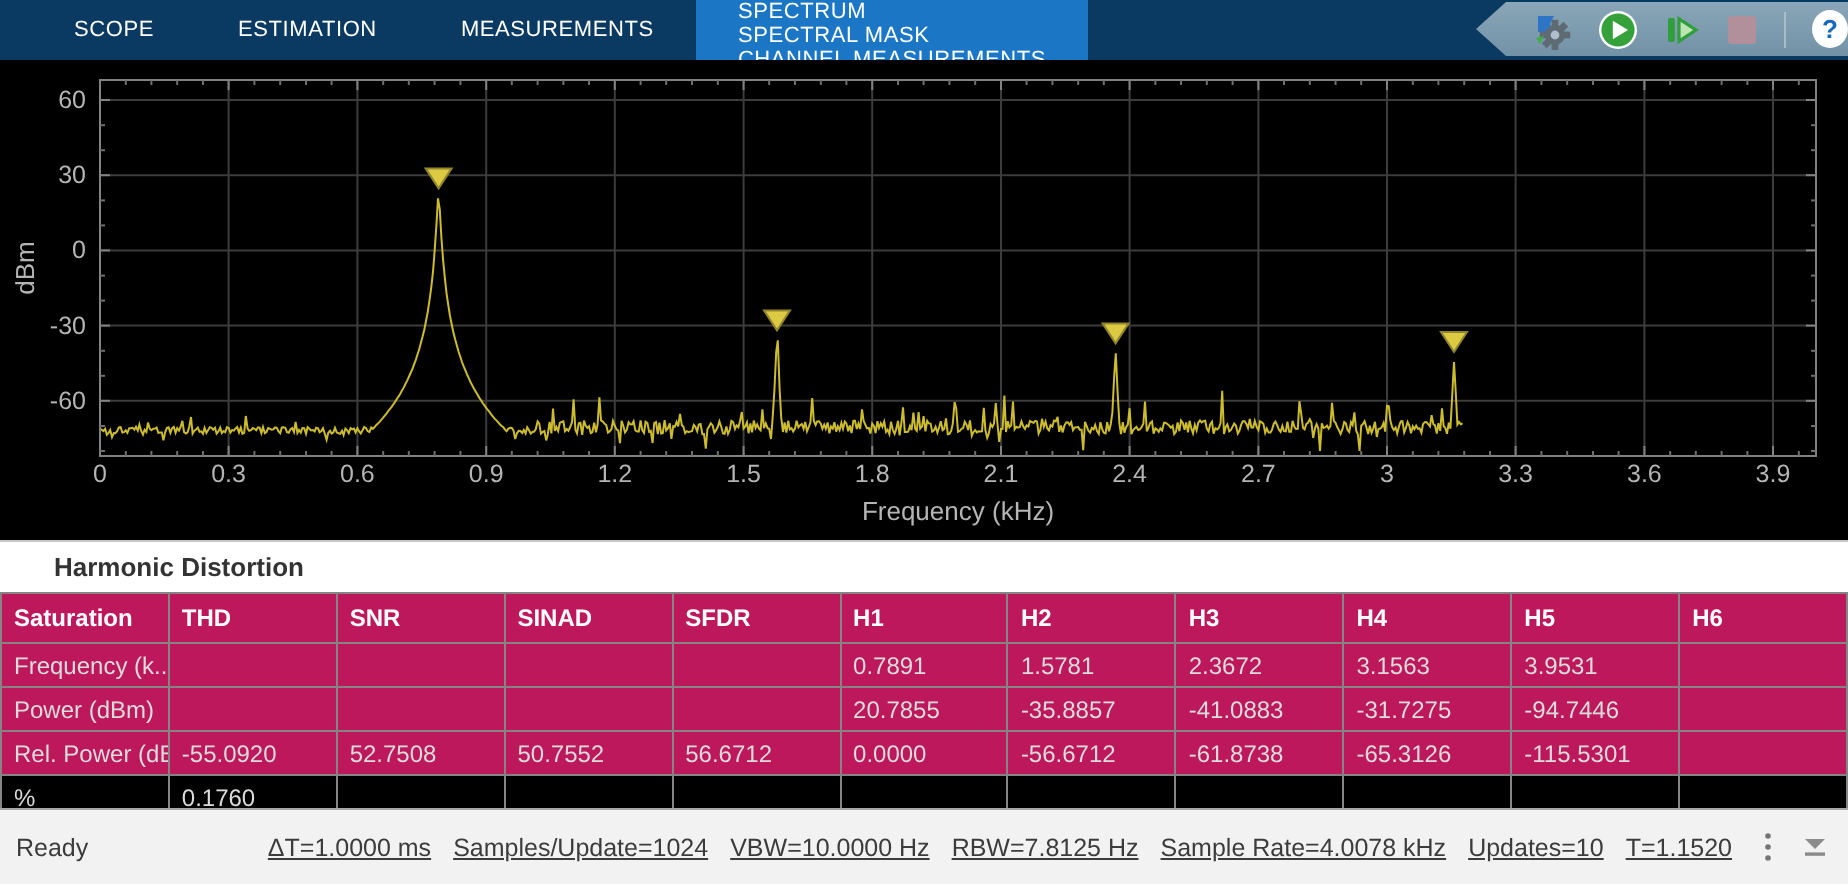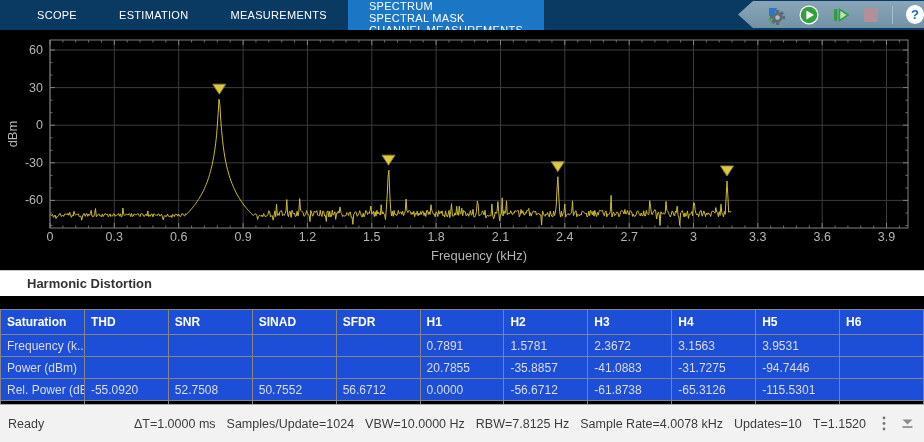--- a/index.html
+++ b/index.html
@@ -19,32 +19,32 @@
   .help-btn{width:19px;height:19px;border-radius:50%;background:#fff;color:#1769bd;
     font-weight:bold;font-size:13px;display:flex;align-items:center;justify-content:center;}
 
   
   .plot{position:absolute;top:30px;left:0;width:924px;height:240px;background:#000;}
 
   
   .hd-strip{position:absolute;top:270px;left:0;width:924px;height:26px;background:#ffffff;
     border-top:1px solid #c8c8c8;box-sizing:border-box;display:flex;align-items:center;font-weight:bold;}
   .hd-title{margin-left:27px;font-size:13px;color:#333333;}
-  .table-wrap{position:absolute;top:309px;left:0;width:924px;height:92px;background:#1d4ed8;}
+  .table-wrap{position:absolute;top:296px;left:0;width:924px;height:92px;background:#be185d;}
   table{width:100%;border-collapse:collapse;table-layout:fixed;}
   th,td{border:1px solid #858585;padding:0 2px 0 6px;font-size:12px;text-align:left;
     overflow:hidden;white-space:nowrap;height:21px;color:#dcdcdc;}
   th{font-weight:bold;color:#ffffff;height:24px;}
 
   
   .statusbar{position:absolute;bottom:0;left:0;width:924px;height:38px;background:#f2f2f2;
     border-top:1px solid #a8a8a8;box-sizing:border-box;display:flex;align-items:center;
     font-size:12.5px;color:#3c3c3c;}
   .status-state{margin-left:8px;}
-  .status-metrics{margin-left:auto;display:flex;gap:11px;white-space:nowrap;}
+  .status-metrics{margin-left:auto;display:flex;gap:11px;white-space:nowrap;text-decoration:underline;}
   .status-icons{display:flex;align-items:center;gap:15px;margin:0 10px 0 16px;}
 </style>
 </head>
 <body>
 
 <div class="toolstrip">
   <div class="tabs left">
     <div class="tab">SCOPE</div>
     <div class="tab">ESTIMATION</div>
     <div class="tab">MEASUREMENTS</div>

